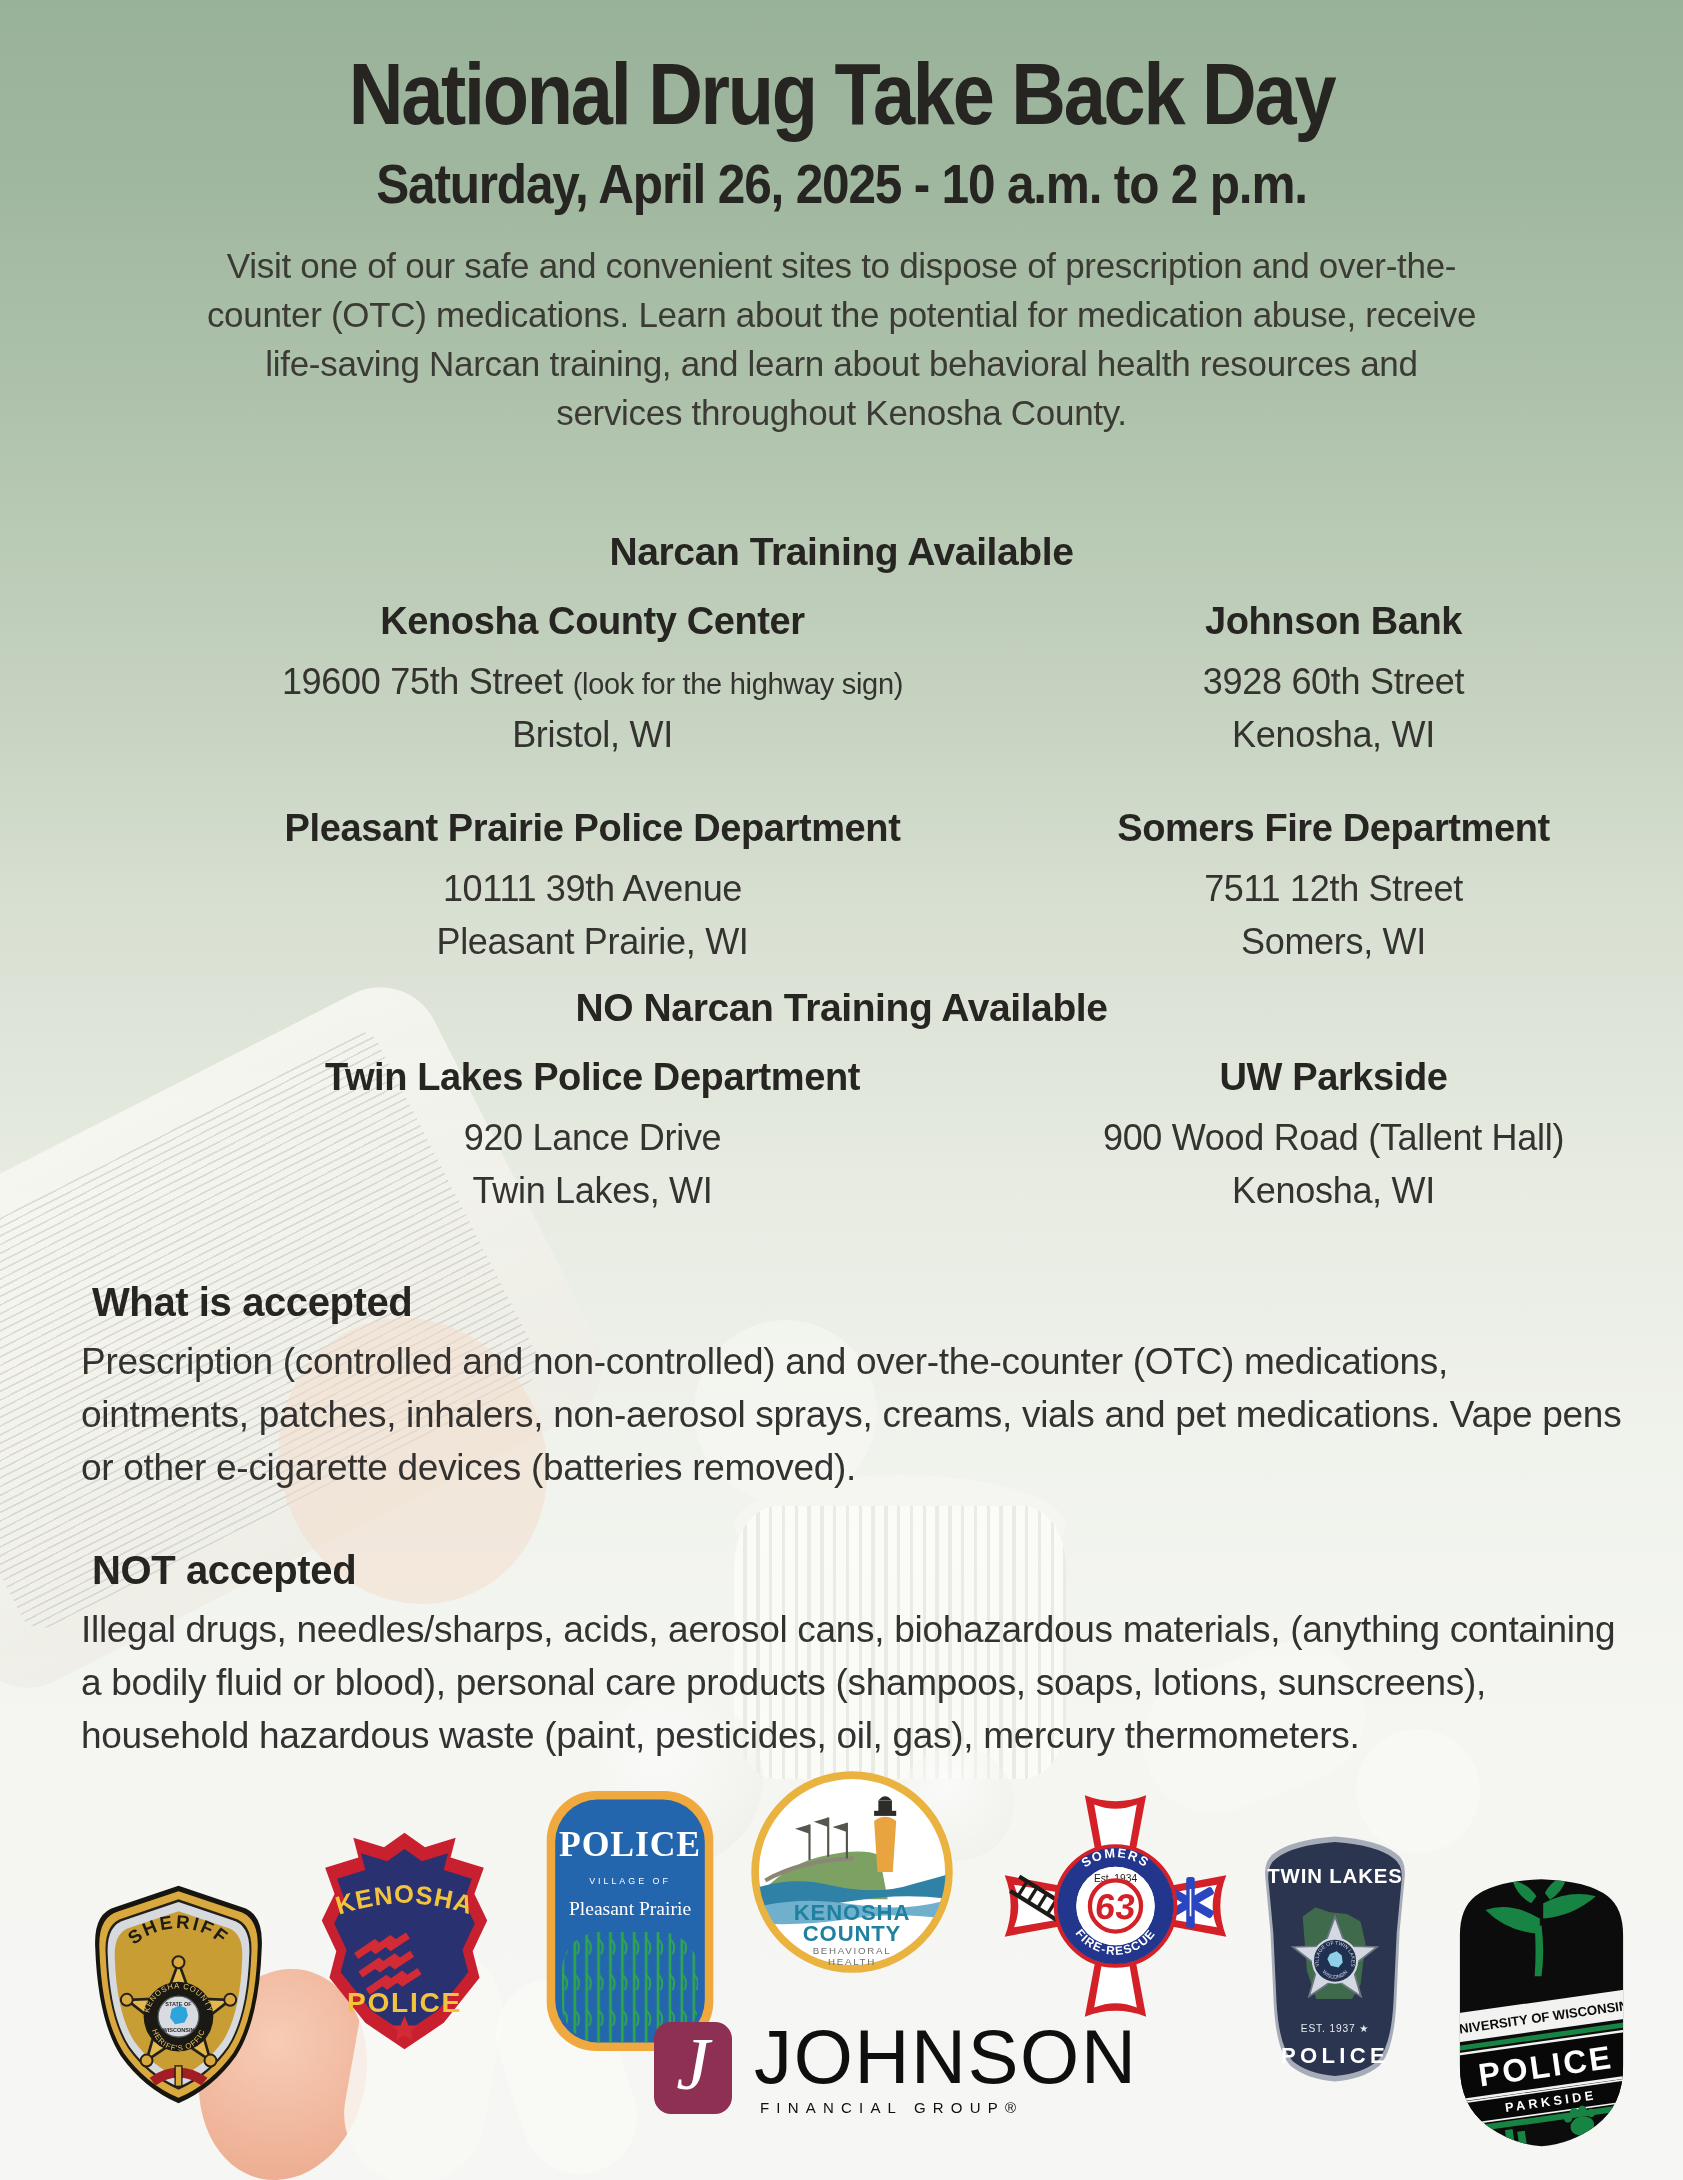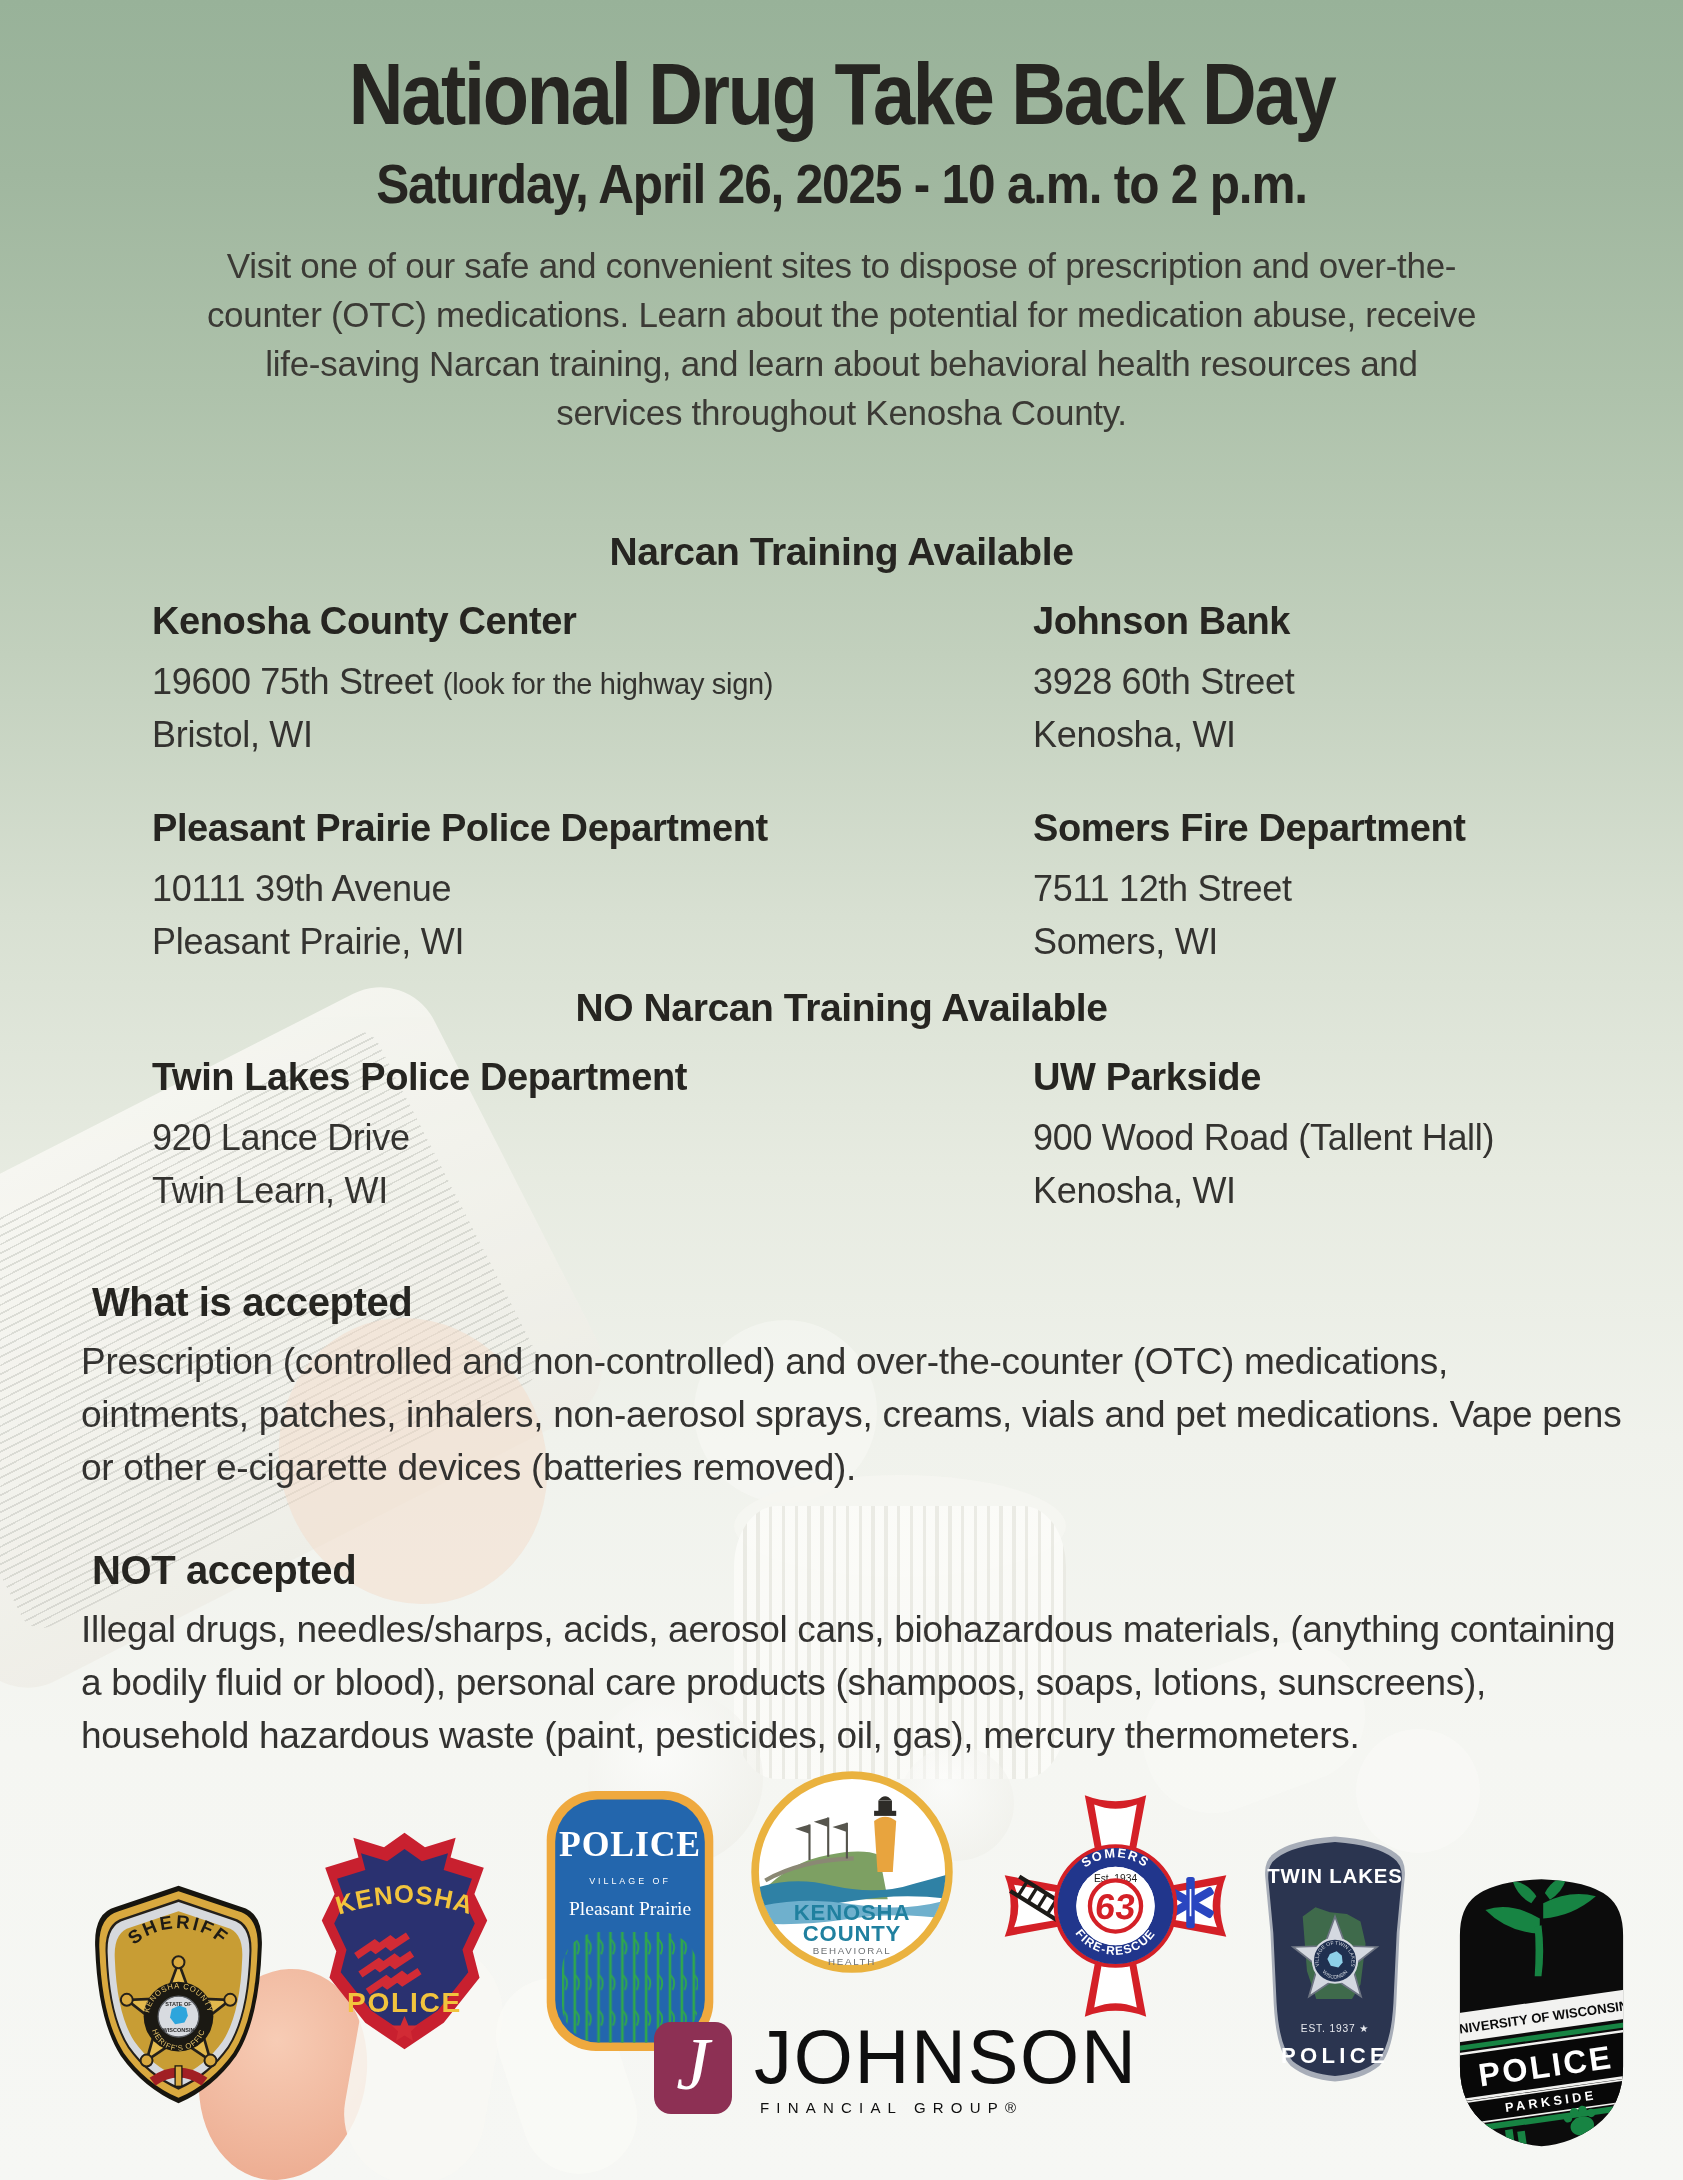--- a/index.html
+++ b/index.html
@@ -28,21 +28,21 @@
   .ph-p7{left:694px;top:1320px;width:183px;height:183px;border-radius:50%;background:#fdfdfa;opacity:.38;}
   .ph-p8{left:1141px;top:1657px;width:226px;height:141px;border-radius:68px;transform:rotate(-20deg);background:#fdfdfa;opacity:.35;}
   
   .content{position:absolute;inset:0;z-index:2;}
   .hdr{position:absolute;left:0;right:0;top:43px;text-align:center;}
   .title{margin:0;font-size:88px;font-weight:bold;letter-spacing:-2.6px;color:#262521;transform:scaleX(.86);}
   .subtitle{margin:6.8px 0 0;font-size:55px;font-weight:bold;letter-spacing:-1.3px;color:#262521;transform:scaleX(.9);}
   .intro{width:1282px;margin:25.6px auto 0;font-size:35px;line-height:1.40;letter-spacing:-0.3px;color:#3b3a35;}
   .sec{position:absolute;left:0;width:100%;}
   .sec-head{margin:0;text-align:center;font-size:39px;font-weight:bold;color:#262521;letter-spacing:-0.4px;}
-  .sites{display:grid;grid-template-columns:881px 1fr;row-gap:46px;margin:25.6px 0 0 152px;width:1482px;}
+  .sites{display:grid;grid-template-columns:881px 1fr;row-gap:46px;margin:25.6px 0 0 152px;width:1482px;text-align:center;}
   .site-name{font-size:38px;font-weight:bold;color:#262521;letter-spacing:-0.4px;margin-bottom:12px;}
   .site-line{font-size:36px;line-height:1.48;color:#343330;letter-spacing:-0.3px;}
   .site-note{font-size:29px;}
   .textsec{position:absolute;left:81px;width:1542px;}
   .textsec h4{margin:11px;font-size:40px;font-weight:bold;color:#262521;letter-spacing:-0.4px;}
   .textsec p{margin:11px 0 0;font-size:37px;line-height:1.43;letter-spacing:-0.3px;color:#333230;}
   
   .logos{position:absolute;inset:0;z-index:3;}
   .logo{position:absolute;}
   svg text{font-family:"Liberation Sans",sans-serif;}
@@ -107,21 +107,21 @@
         </div>
       </div>
     </section>
 
     <section class="sec" style="top:986px">
       <h3 class="sec-head">NO Narcan Training Available</h3>
       <div class="sites">
         <div class="site">
           <div class="site-name">Twin Lakes Police Department</div>
           <div class="site-line">920 Lance Drive</div>
-          <div class="site-line">Twin Learn, WI</div>
+          <div class="site-line">Twin Lakes, WI</div>
         </div>
         <div class="site">
           <div class="site-name">UW Parkside</div>
           <div class="site-line">900 Wood Road (Tallent Hall)</div>
           <div class="site-line">Kenosha, WI</div>
         </div>
       </div>
     </section>
 
     <section class="textsec" style="top:1269px">

